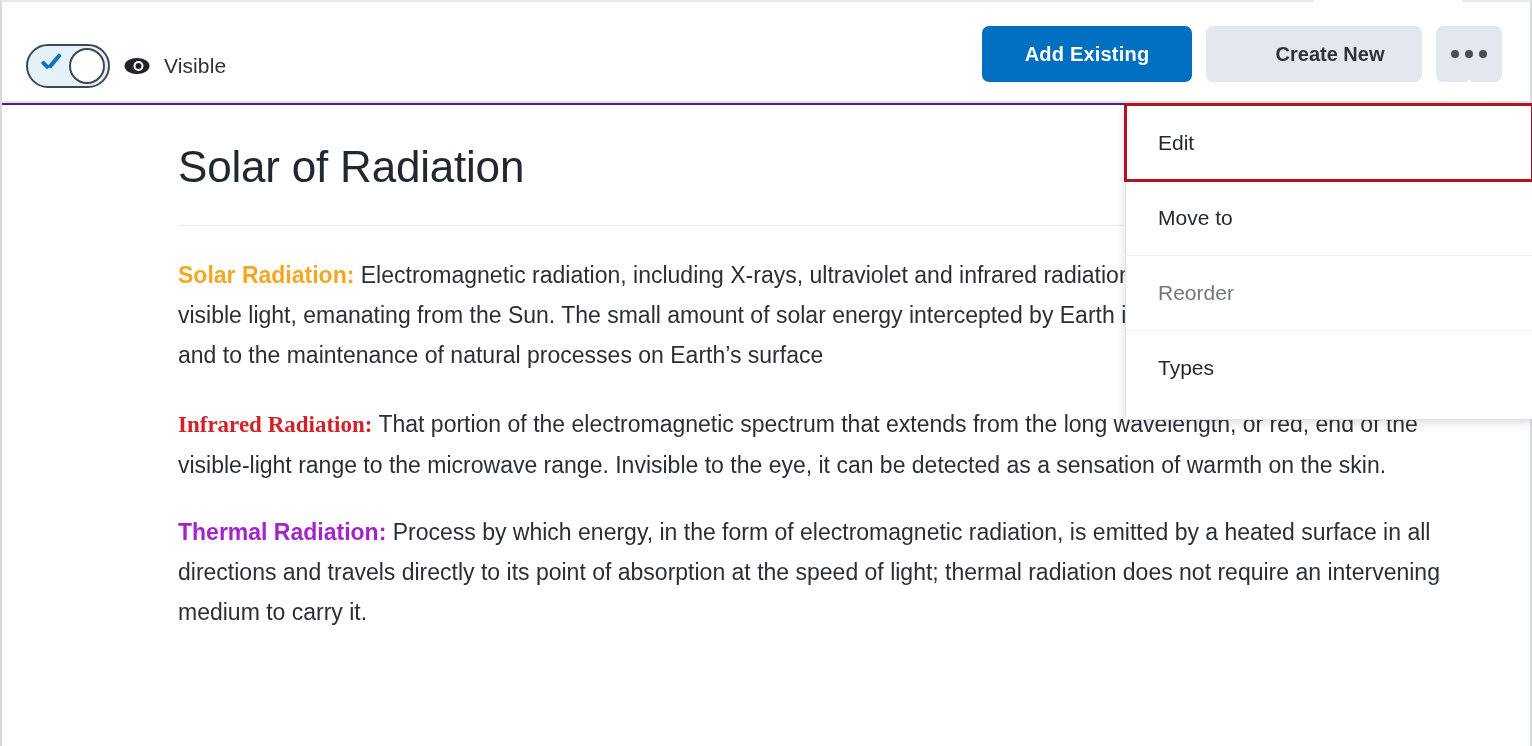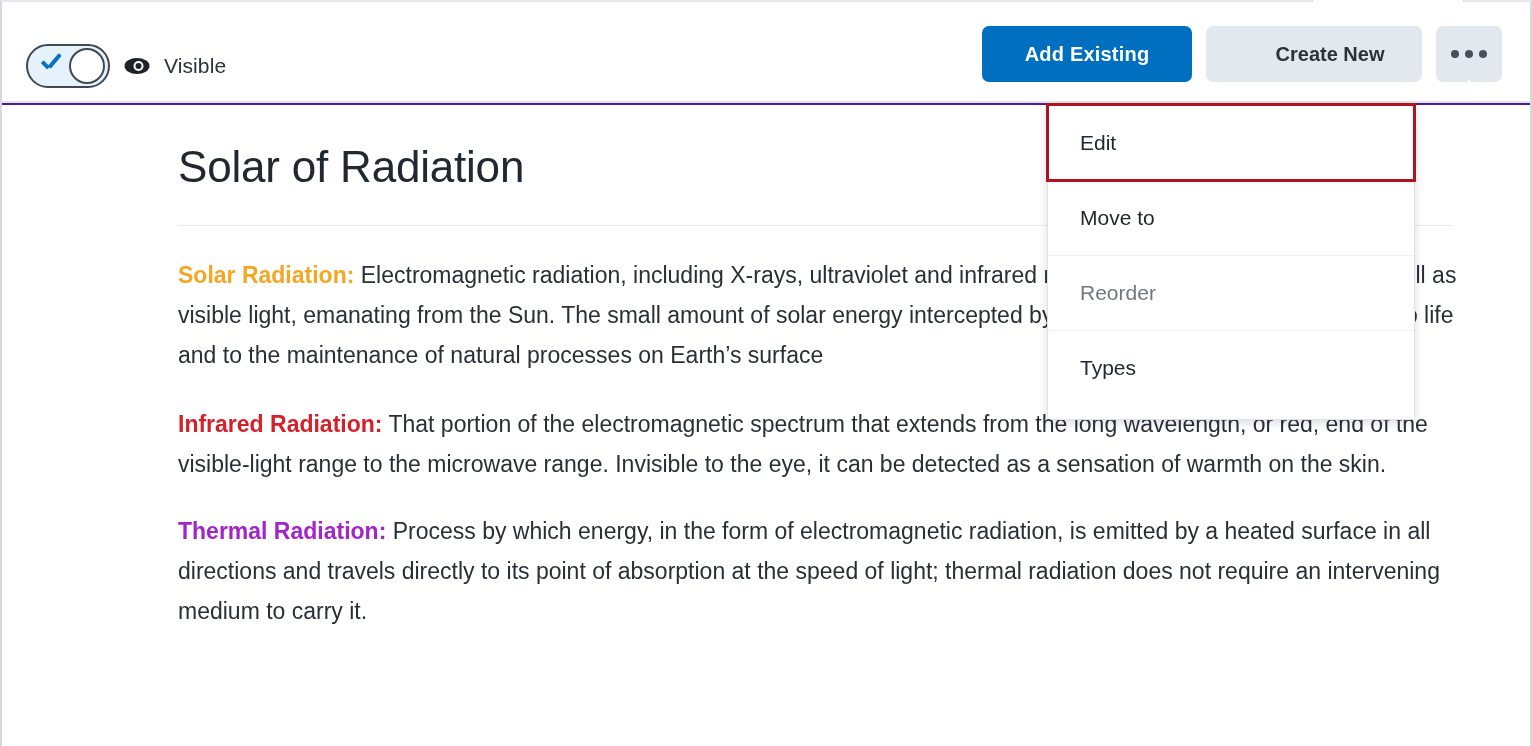--- a/index.html
+++ b/index.html
@@ -107,22 +107,22 @@
     border-left: 19px solid transparent;
     border-right: 19px solid transparent;
     border-bottom: 18px solid #ffffff;
     filter: drop-shadow(0 -1px 0 #ffffff);
     z-index: 40;
   }
 
   
   .menu {
     position: absolute;
-    left: 1045px; top: 102px;
-    width: 368px;
+    left: 1123px; top: 102px;
+    width: 408px;
     background: #ffffff;
     border: 1px solid #e0e4ea;
     border-radius: 5px;
     box-shadow: 0 3px 10px rgba(30,40,60,.16);
     z-index: 30;
     overflow: visible;
   }
   .menu-item {
     height: 75px;
     display: flex; align-items: center;
@@ -205,21 +205,21 @@
         </span>
         <span class="pointer"></span>
       </button>
     </div>
   </div>
 
   <div class="content">
     <h1 class="doc-title">Solar of Radiation</h1>
     <div class="rule"></div>
     <p class="para p1"><span class="term" style="color: rgb(245, 166, 35);">Solar Radiation:</span><span> </span><span class="u">Electromagnetic radiation</span><span>, including </span><span class="u">X-rays</span><span>, </span><span class="u">ultraviolet</span><span> and </span><span class="u">infrared radiation</span><span> and radio emissions, as well as visible </span><span class="u">light</span><span>, </span><span class="u">emanating</span><span> from the </span><span class="u">Sun</span><span>. The small amount of solar energy intercepted by Earth is of enormous importance to life and to the maintenance of natural processes on Earth’s surface</span></p>
-    <p class="para p2"><span class="term" style="color: rgb(211, 32, 41);">Infrared Radiation:</span><span> That portion of the </span><span class="u">electromagnetic spectrum</span><span> that extends from the long wavelength, or red, end of the visible-light range to the microwave range. Invisible to the eye, it can be detected as a sensation of warmth on the skin.</span></p>
+    <p class="para p2"><span class="term" style="color: rgb(211, 32, 41); font-family: Liberation Serif, serif;">Infrared Radiation:</span><span> That portion of the </span><span class="u">electromagnetic spectrum</span><span> that extends from the long wavelength, or red, end of the visible-light range to the microwave range. Invisible to the eye, it can be detected as a sensation of warmth on the skin.</span></p>
     <p class="para p3"><span class="term" style="color: rgb(163, 36, 201);">Thermal Radiation:</span><span> Process by which energy, in the form of </span><span class="u">electromagnetic radiation</span><span>, is </span><span class="u">emitted</span><span> by a heated surface in all directions and travels directly to its point of </span><span class="u">absorption</span><span> at the speed of light; thermal radiation does not require an intervening medium to carry it.</span></p>
   </div>
 
   <div class="menu">
     <div class="menu-item highlighted">
       <span>Edit</span>
     </div>
     <div class="menu-item">
       <span>Move to</span>
     </div>

